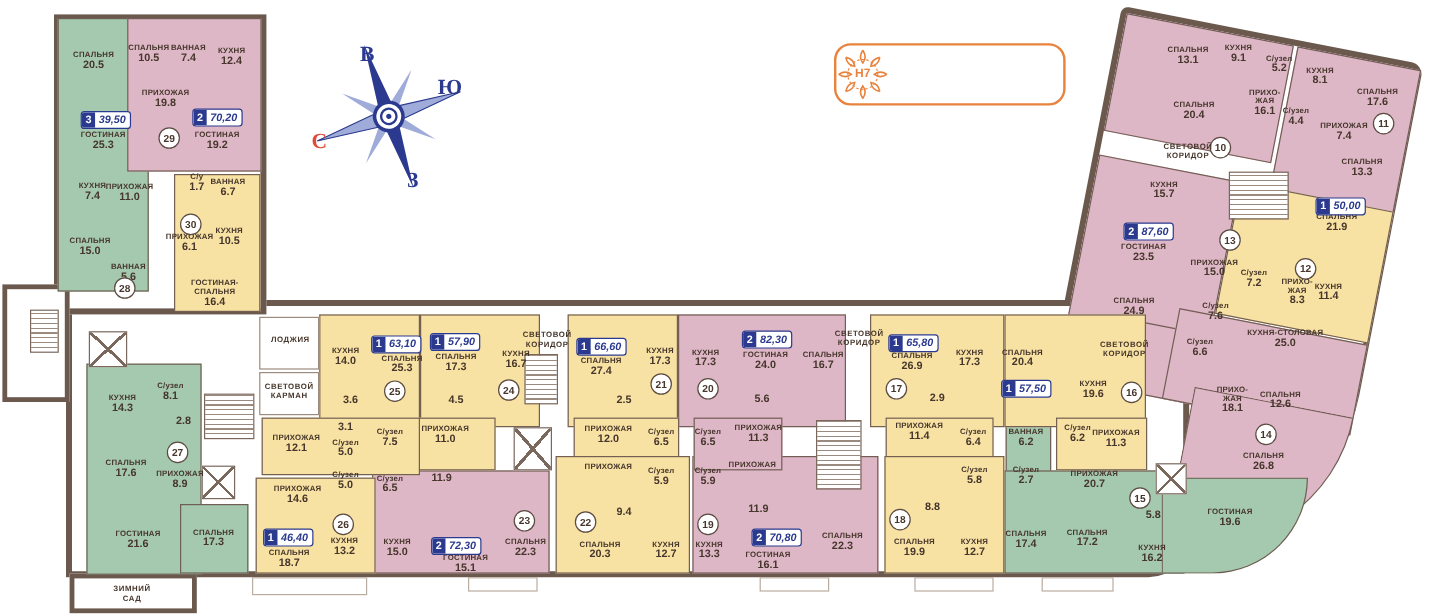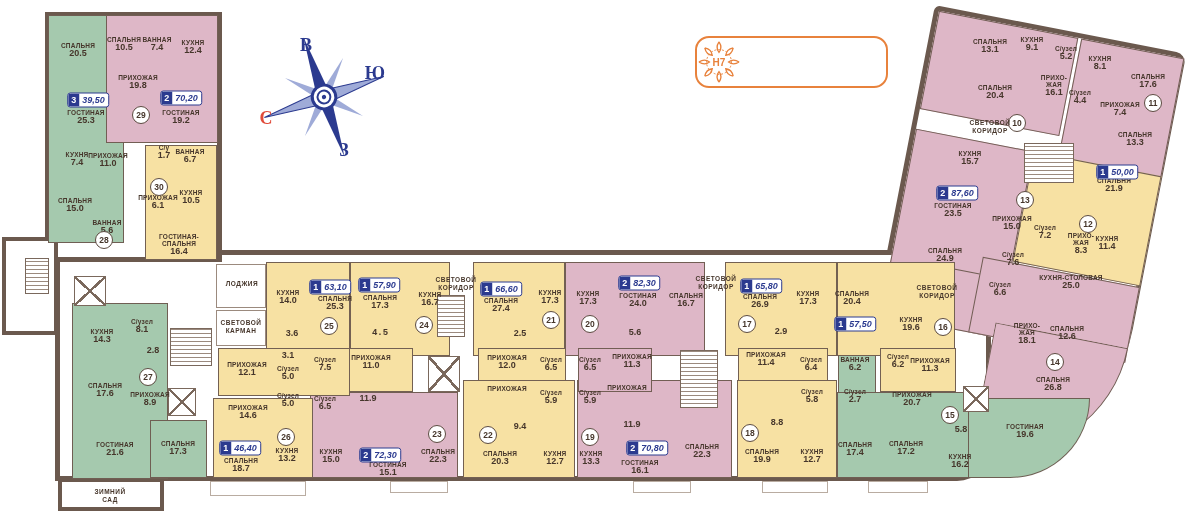--- a/index.html
+++ b/index.html
@@ -442,21 +442,21 @@
       </div>
       <div class="circle" style="left: 437px; top: 434px;">23</div>
       <div class="room" style="left: 380px; top: 303px;">
         <div class="nm">СПАЛЬНЯ</div>
         <div class="ar">17.3</div>
       </div>
       <div class="room" style="left: 430px; top: 300px;">
         <div class="nm">КУХНЯ</div>
         <div class="ar">16.7</div>
       </div>
-      <div class="room" style="left: 380px; top: 334px; font-family: Liberation Mono, monospace;">
+      <div class="room" style="left: 380px; top: 334px;">
         <div class="ar">4.5</div>
       </div>
       <div class="room" style="left: 371px; top: 363px;">
         <div class="nm">ПРИХОЖАЯ</div>
         <div class="ar">11.0</div>
       </div>
       <div class="room" style="left: 325px; top: 365px;">
         <div class="nm">С/узел</div>
         <div class="ar">7.5</div>
       </div>

